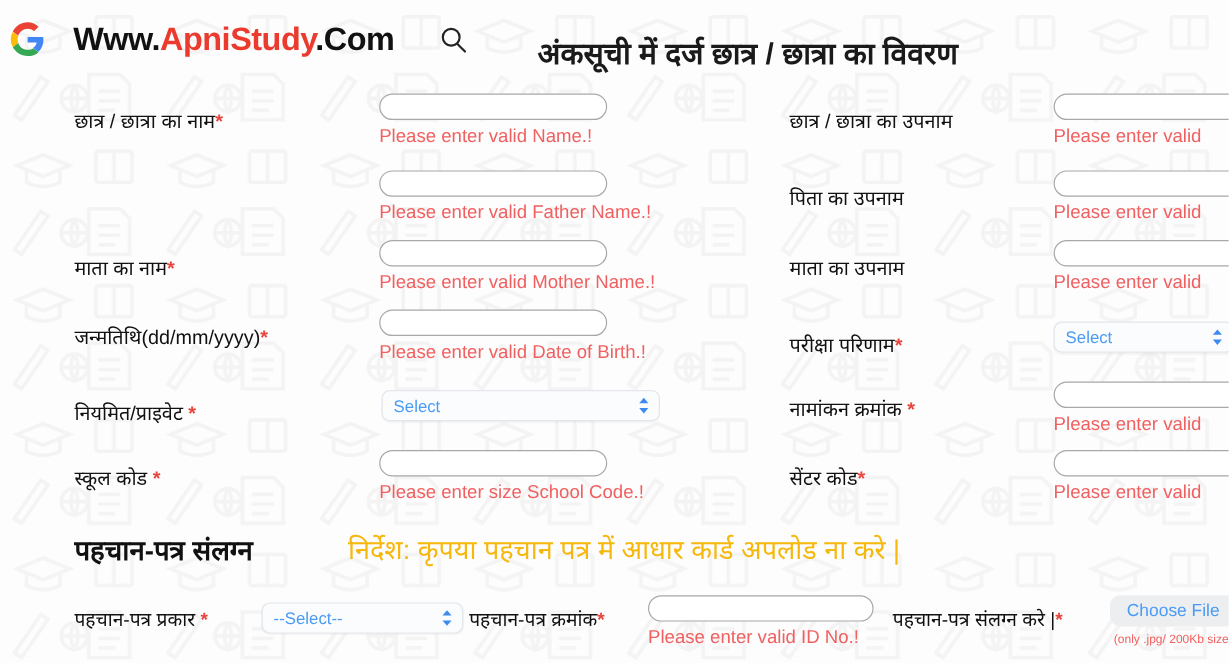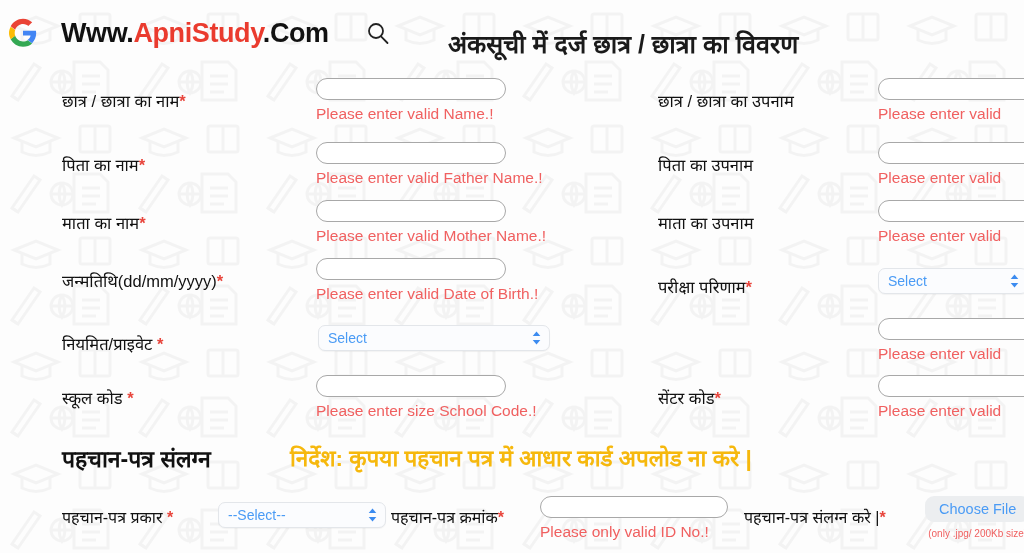--- a/index.html
+++ b/index.html
@@ -166,21 +166,21 @@
     left: 62px; top: 2px;
     font-size: 23px;
     font-weight: bold;
     color: #111111;
     white-space: nowrap;
   }
   .id-note {
     position: absolute;
     left: 290px; top: 2px;
     font-size: 22.5px;
-    font-weight: bold;
+    font-weight: normal;
     color: #f6b80d;
     white-space: nowrap;
   }
 
   .id-row {
     position: absolute;
     left: 0; top: 496px;
     width: 1024px;
     height: 57px;
   }
@@ -275,21 +275,20 @@
 
       <div class="frow col-left" style="top:0px;padding-left:28px;">
         <div class="flabel"><span>छात्र / छात्रा का नाम</span><span class="req">*</span></div>
         <div class="fctl">
           <input class="tinput" type="text" value="" style="">
           <span class="err">Please enter valid Name.!</span>
         </div>
       </div>
 
       <div class="frow col-left" style="top:64px;">
-        <div class="flabel"><span>पिता का नाम</span><span class="req">*</span></div>
         <div class="fctl">
           <input class="tinput" type="text" value="" style="">
           <span class="err">Please enter valid Father Name.!</span>
         </div>
       </div>
 
       <div class="frow col-left" style="top:122px;">
         <div class="flabel"><span>माता का नाम</span><span class="req">*</span></div>
         <div class="fctl">
           <input class="tinput" type="text" value="" style="">
@@ -361,20 +360,21 @@
             </select>
             <svg class="sel-arrow" width="11" height="16" viewBox="0 0 11 16">
               <path d="M5.5 1.5 L9.3 6 L1.7 6 Z" fill="#3b8bf0"></path>
               <path d="M5.5 14.5 L9.3 10 L1.7 10 Z" fill="#3b8bf0"></path>
             </svg>
           </span>
         </div>
       </div>
 
       <div class="frow col-right" style="top:240px;">
+        <div class="flabel"><span>नामांकन क्रमांक </span><span class="req">*</span></div>
         <div class="fctl">
           <input class="tinput wide" type="text" value="" style="">
           <span class="err">Please enter valid</span>
         </div>
       </div>
 
       <div class="frow col-right" style="top:297px;">
         <div class="flabel"><span>सेंटर कोड</span><span class="req">*</span></div>
         <div class="fctl">
           <input class="tinput wide" type="text" value="" style="">
@@ -405,21 +405,21 @@
           </svg>
         </span>
       </div>
 
       <div class="idf" style="left:391px; top:9px;">
         <span class="id-lbl"><span>पहचान-पत्र क्रमांक</span><span class="req">*</span></span>
       </div>
 
       <div class="idf" style="left:540px; top:0px;">
         <input class="tinput" style="width: 188px;" type="text" value="">
-        <span class="err">Please only valid ID No.!</span>
+        <span class="err">Please enter valid ID No.!</span>
       </div>
 
       <div class="idf" style="left:744px; top:9px;">
         <span class="id-lbl"><span>पहचान-पत्र संलग्न करे |</span><span class="req">*</span></span>
       </div>
 
       <div class="idf" style="left:925px; top:0px; text-align:center;">
         <button class="choose-file">Choose File</button>
         <div class="small-note" style="margin-top:6px;">(only .jpg/ 200Kb size)</div>
       </div>

